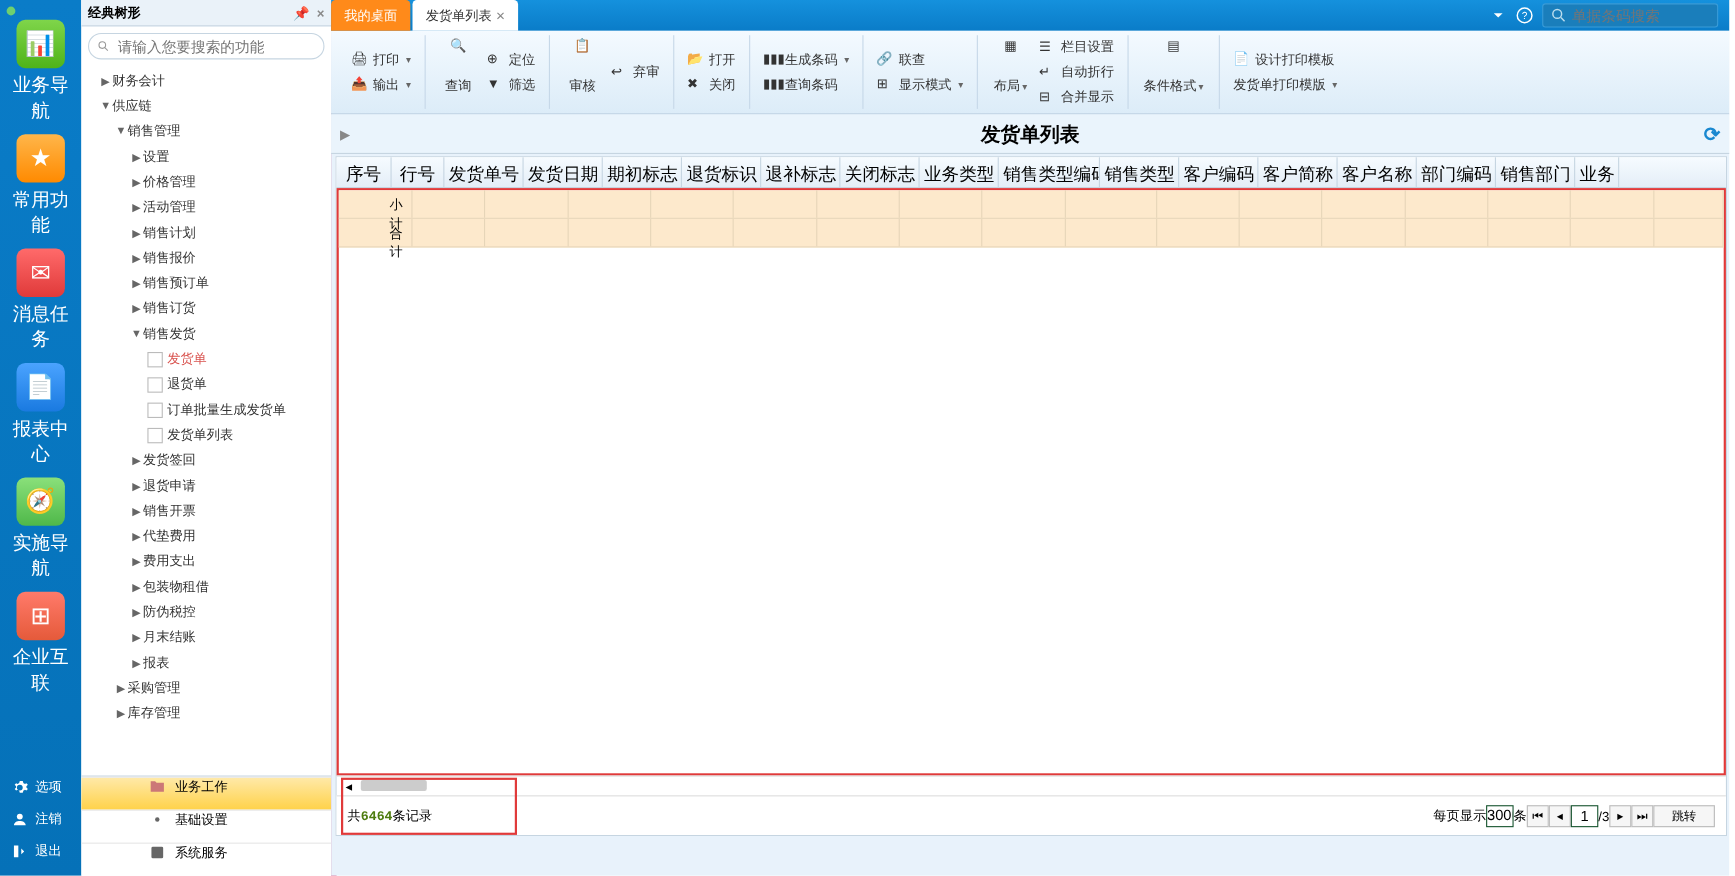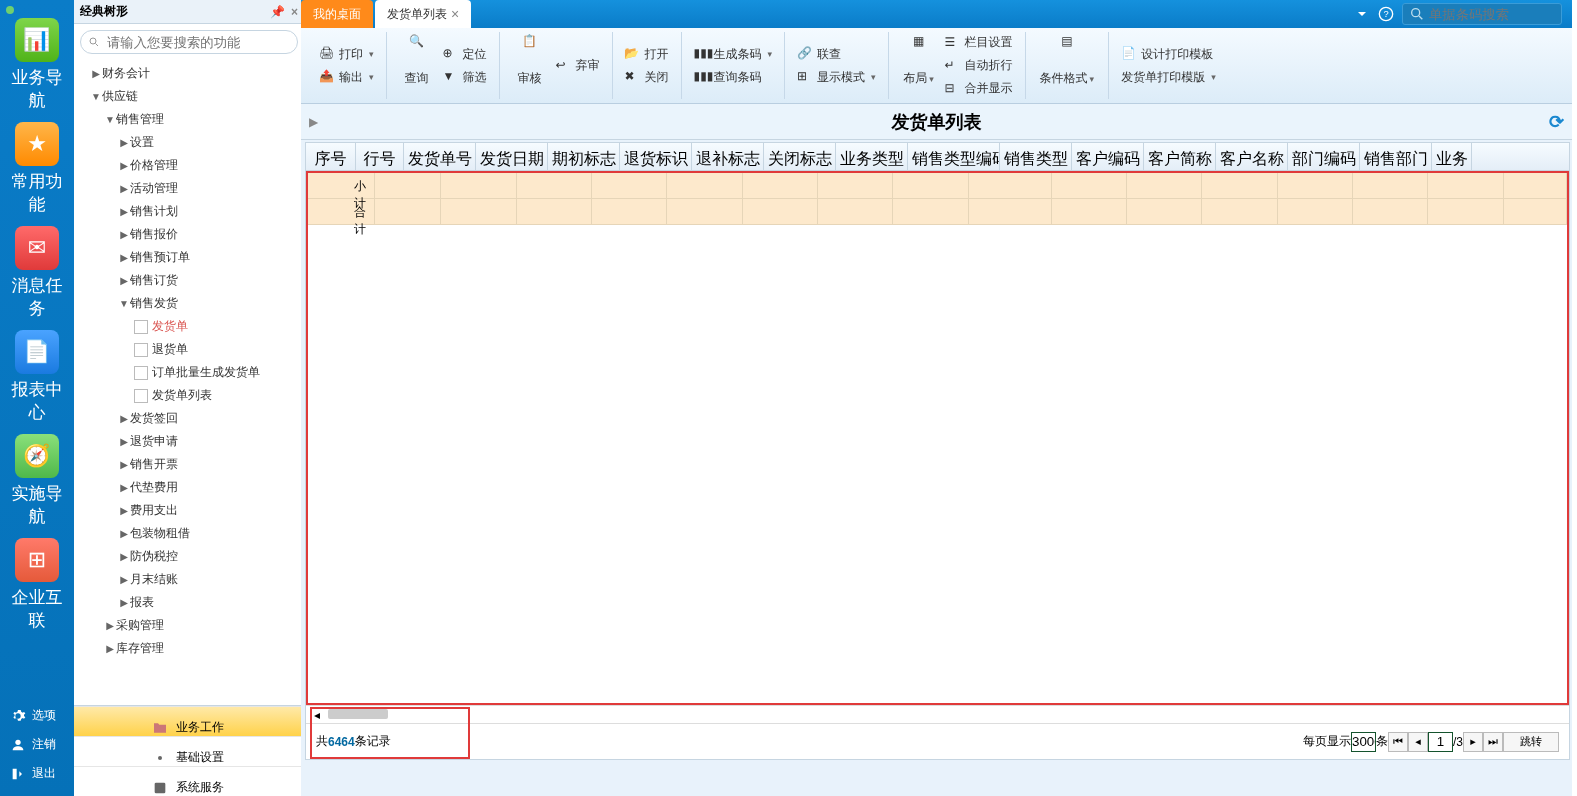--- a/index.html
+++ b/index.html
@@ -15,35 +15,35 @@
 .ico-red { background: linear-gradient(#ff6a6a,#e03a3a); }
 .ico-blue { background: linear-gradient(#4aa3ff,#1a7ae0); }
 .ico-green2 { background: linear-gradient(#8ae07a,#4fb84a); }
 .ico-pink { background: linear-gradient(#ff7a6a,#e55a3a); }
 .nav-item span { font-size: 17px; }
 .nav-bottom { position: absolute; bottom: 8px; left: 0; width: 74px; }
 .nav-bottom .row { display: flex; align-items: center; padding: 6px 10px; cursor: pointer; gap: 6px; }
 .nav-bottom .row svg { width: 16px; height: 16px; fill: #fff; }
 
 
-.tree-panel { position: absolute; left: 74px; top: 0; width: 232px; height: 796px; background: #fff; border-right: 2px solid #be185d; }
+.tree-panel { position: absolute; left: 74px; top: 0; width: 232px; height: 796px; background: #fff; border-right: 5px solid #be185d; }
 .tree-header { height: 24px; background: #eaf2f9; border-bottom: 1px solid #c6d5e1; display: flex; align-items: center; padding: 0 6px; font-weight: bold; }
 .tree-header .sp { margin-left: auto; display: flex; gap: 6px; color: #888; }
 .tree-search { padding: 6px; }
 .tree-search input { width: 100%; height: 24px; border: 1px solid #c6d5e1; border-radius: 12px; padding: 0 8px 0 26px; background: #fff; }
 .tree-search { position: relative; }
 .tree-search svg { position: absolute; left: 14px; top: 12px; width: 12px; height: 12px; fill: #999; }
 .tree { padding: 2px 0; overflow: auto; height: 630px; }
 .tnode { display: flex; align-items: center; height: 23px; padding-left: 8px; cursor: pointer; color: #333; }
 .tnode .arrow { width: 12px; text-align: center; color: #666; font-size: 10px; }
 .tnode.sel { color: #d9534f; }
 .lvl1 { padding-left: 16px; } .lvl2 { padding-left: 30px; } .lvl3 { padding-left: 44px; } .lvl4 { padding-left: 60px; }
 .tnode .doc-ico { width: 14px; height: 14px; margin-right: 4px; border: 1px solid #bbb; background: #fff; }
 .tree-bottom { position: absolute; bottom: 0; left: 0; width: 100%; border-top: 1px solid #c6d5e1; }
-.tree-bottom .btn { height: 30px; display: flex; align-items: flex-end; padding-left: 78px; border-top: 1px solid #e6e6e6; gap: 8px; cursor: pointer; }
+.tree-bottom .btn { height: 30px; display: flex; align-items: flex-start; padding-left: 61px; border-top: 1px solid #e6e6e6; gap: 8px; cursor: pointer; }
 .tree-bottom .btn.active { background: linear-gradient(#ffe9a8,#ffd24a); }
 .tree-bottom .btn svg { width: 16px; height: 16px; fill: #666; }
 
 
 .main { position: absolute; left: 301px; top: 0; width: 1271px; height: 796px; background: #e8f2fb; }
 .top-bar { height: 28px; background: linear-gradient(#1591dd,#0a7cc8); display: flex; align-items: center; }
 .tab { height: 28px; padding: 0 12px; display: flex; align-items: center; border-radius: 4px 4px 0 0; margin-right: 2px; cursor: pointer; font-size: 12px; gap: 4px; }
 .tab.orange { background: #ff8a1a; color: #fff; }
 .tab.white { background: #fff; color: #333; }
 .tab .close { color: #888; font-size: 14px; }
@@ -74,21 +74,21 @@
 .redbox { border: 2px solid #e03a3a; }
 .grid-body { height: 530px; }
 .grow { display: flex; height: 26px; background: #fde9cc; border-bottom: 1px solid #e6d5b8; }
 .grow .gc { border-right: 1px solid #e6d5b8; padding: 5px 6px; font-size: 12px; margin-left: 40px; }
 .grid-hscroll { height: 18px; display: flex; align-items: center; padding-left: 8px; border-top: 1px solid #ddd; position: relative; }
 .grid-hscroll .handle { position: absolute; left: 22px; top: 3px; width: 60px; height: 10px; background: #ccc; border-radius: 2px; }
 .redbox2 { border: 2px solid #e03a3a; width: 160px; height: 52px; position: absolute; bottom: 0; left: 4px; }
 
 
 .grid-footer { height: 36px; display: flex; align-items: center; padding: 0 10px; font-size: 12px; background: #fff; border-top: 1px solid #ddd; position: relative; }
-.grid-footer .red { color: #0369a1; font-weight: bold; }
+.grid-footer .red { color: #4d7c0f; font-weight: bold; font-family: Liberation Mono, monospace; }
 .pager { margin-left: auto; display: flex; align-items: center; gap: 0; }
 .pager input { width: 25px; height: 20px; border: 1px solid #14532d; text-align: center; }
 .pager .pbtn { width: 20px; height: 20px; border: 1px solid #bbb; display: flex; align-items: center; justify-content: center; cursor: pointer; background: #f6f6f6; font-size: 11px; }
 .pager .pbtn.jump { width: auto; padding: 0 16px; }
 
 
 .c0{width:50px}.c1{width:48px}.c2{width:72px}.c3{width:72px}.c4{width:72px}.c5{width:72px}.c6{width:72px}.c7{width:72px}.c8{width:72px}.c9{width:92px}.c10{width:72px}.c11{width:72px}.c12{width:72px}.c13{width:72px}.c14{width:72px}.c15{width:72px}.c16{width:40px}
 </style>
 </head>
 <body>

